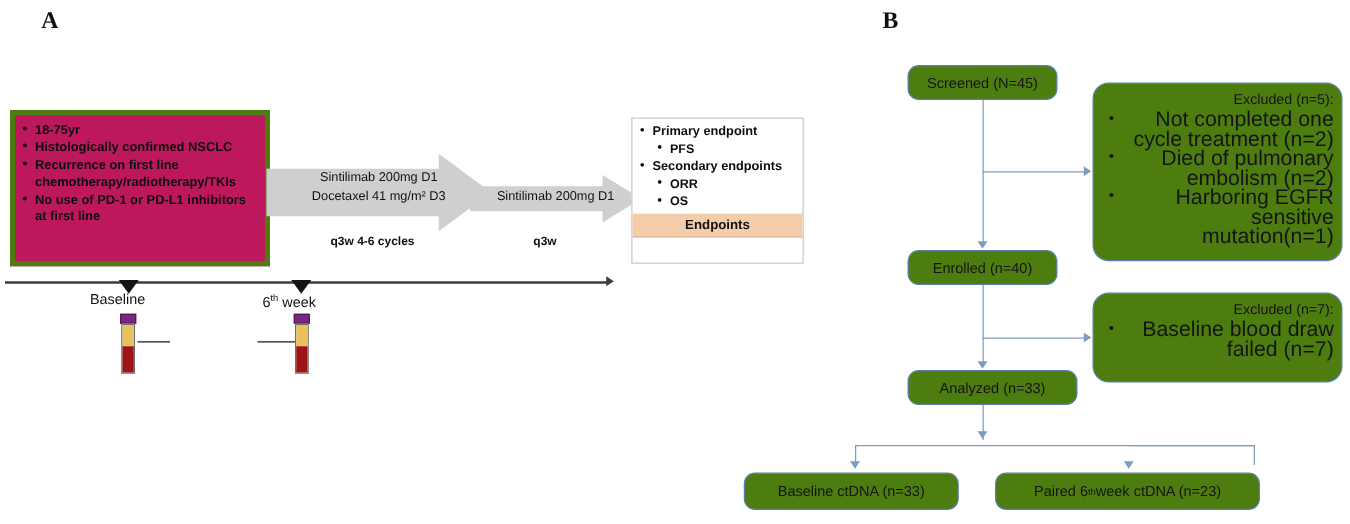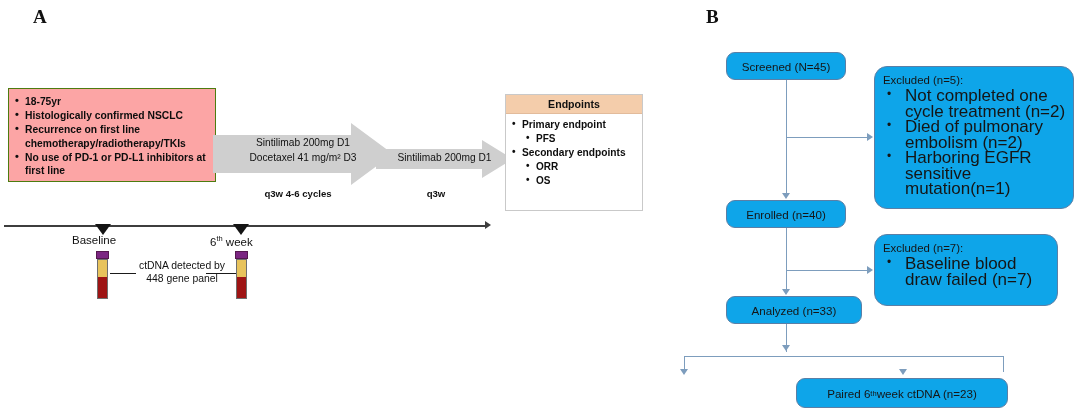--- a/index.html
+++ b/index.html
@@ -17,22 +17,22 @@
     font-size:19px;
     color:#111;
   }
   #label-a{left:33px;top:6px;}
   #label-b{left:706px;top:6px;}
 
   
   #panel-a{position:absolute;left:0;top:0;width:690px;height:419px;}
 
   #criteria-box{
-    position:absolute;left:8px;top:88px;width:208px;height:94px;
-    border:1px solid #4d7c0f;background:#fca5a5;box-sizing:border-box;
+    position:absolute;left:8px;top:88px;width:208px;height:125px;
+    border:4px solid #4d7c0f;background:#be185d;box-sizing:border-box;
     padding:6px 4px 4px 6px;
   }
   #criteria-box ul{margin:0;padding:0;list-style:none;}
   #criteria-box li{
     font-size:10.3px;font-weight:bold;color:#0d0d0d;
     line-height:13.2px;margin-bottom:1px;
     padding-left:10px;position:relative;
   }
   #criteria-box li:before{
     content:"\2022";position:absolute;left:0;top:-1px;font-size:11px;
@@ -112,39 +112,39 @@
   }
   .lead{position:absolute;height:1px;background:#1a1a1a;}
   #lead-l{left:110px;top:273px;width:26px;}
   #lead-r{left:206px;top:273px;width:30px;}
 
   
   #panel-b{position:absolute;left:690px;top:0;width:390px;height:419px;}
 
   .fbox{
     position:absolute;box-sizing:border-box;
-    border:1.6px solid #5b7fa6;border-radius:9px;background:#0ea5e9;
+    border:1.6px solid #5b7fa6;border-radius:9px;background:#4d7c0f;
     display:flex;align-items:center;justify-content:center;
-    font-size:11.6px;color:#151515;
+    font-size:11.6px;color:#151515;text-align:right;
   }
   .fbox.left-align{justify-content:flex-start;align-items:flex-start;}
   .fbox sup{font-size:7.5px;}
 
   #box-screened{left:36px;top:52px;width:120px;height:28px;}
   #box-enrolled{left:36px;top:200px;width:120px;height:28px;}
   #box-analyzed{left:36px;top:296px;width:136px;height:28px;}
   #box-baseline{left:-95px;top:378px;width:172px;height:30px;}
   #box-paired{left:106px;top:378px;width:212px;height:30px;}
 
   #box-excl1{
     left:184px;top:66px;width:200px;height:143px;
     padding:6px 6px 4px 8px;border-radius:13px;
   }
   #box-excl2{
-    left:184px;top:234px;width:184px;height:72px;
+    left:184px;top:234px;width:200px;height:72px;
     padding:6px 6px 4px 8px;border-radius:13px;
   }
   .excl-title{font-size:11.4px;color:#151515;line-height:15px;display:block;}
   .excl-list{margin:0;padding:0;list-style:none;}
   .excl-list li{
     font-size:17px;color:#151515;line-height:15.5px;
     padding-left:22px;position:relative;
   }
   .excl-list li:before{
     content:"\2022";position:absolute;left:4px;top:-1px;font-size:12px;
@@ -191,30 +191,30 @@
 
   <div class="chev" id="arrow2">
     <svg width="137" height="38" viewBox="0 0 137 38" aria-hidden="true">
       <polygon points="0,9 106,9 106,0 137,19 106,38 106,29 0,29" fill="#cfcfcf"></polygon>
     </svg>
     <div class="chev-text">Sintilimab 200mg D1</div>
   </div>
   <div class="cyc" id="cyc2">q3w</div>
 
   <div id="endpoints-box">
-    <div id="endpoints-head">Endpoints</div>
     <div id="endpoints-body">
       <ul>
         <li>Primary endpoint</li>
         <li class="sub">PFS</li>
         <li>Secondary endpoints</li>
         <li class="sub">ORR</li>
         <li class="sub">OS</li>
       </ul>
     </div>
+    <div id="endpoints-head">Endpoints</div>
   </div>
 
   <div id="timeline"></div>
   <div id="timeline-head"></div>
 
   <div class="tick" id="tick1"></div>
   <div class="tick" id="tick2"></div>
 
   <div class="tl-label" id="tl-label1">Baseline</div>
   <div class="tl-label" id="tl-label2"><span>6</span><sup>th</sup><span> week</span></div>
@@ -229,24 +229,20 @@
   <div class="tube" id="tube2">
     <div class="cap"></div>
     <div class="body">
       <div class="plasma"></div>
       <div class="blood"></div>
     </div>
   </div>
 
   <div class="lead" id="lead-l"></div>
   <div class="lead" id="lead-r"></div>
-  <div id="ctdna-caption">
-    <div>ctDNA detected by</div>
-    <div>448 gene panel</div>
-  </div>
 </div>
 
 <div id="panel-b">
 
   <div class="fbox" id="box-screened">Screened (N=45)</div>
 
   <div class="vline" style="left:96px;top:80px;height:114px;"></div>
   <div class="ahead-down" style="left:92px;top:193px;"></div>
 
   <div class="hline" style="left:96px;top:137px;width:82px;"></div>
@@ -264,20 +260,21 @@
 
   <div class="vline" style="left:96px;top:324px;height:28px;"></div>
   <div class="ahead-down" style="left:92px;top:345px;"></div>
   <div class="hline" style="left:-6px;top:356px;width:320px;"></div>
   <div class="vline" style="left:-6px;top:356px;height:16px;"></div>
   <div class="ahead-down" style="left:-10px;top:369px;"></div>
   <div class="vline" style="left:313px;top:356px;height:16px;"></div>
   <div class="ahead-down" style="left:209px;top:369px;"></div>
   <div class="hline" style="left:213px;top:356px;width:101px;"></div>
 
+  <div class="fbox" id="box-baseline">Baseline ctDNA (n=33)</div>
   <div class="fbox" id="box-paired">
       <span>Paired 6</span>
       <sup>th</sup>
       <span> week  ctDNA (n=23)</span>
     </div>
 
   <div class="fbox left-align" id="box-excl1">
     <div style="width:100%;">
       <span class="excl-title">Excluded (n=5):</span>
       <ul class="excl-list">

